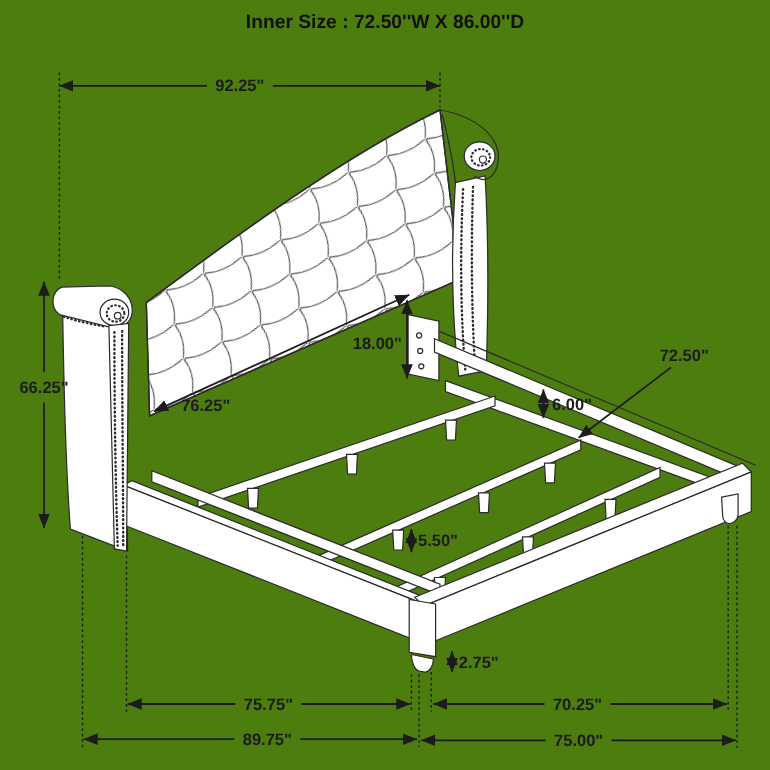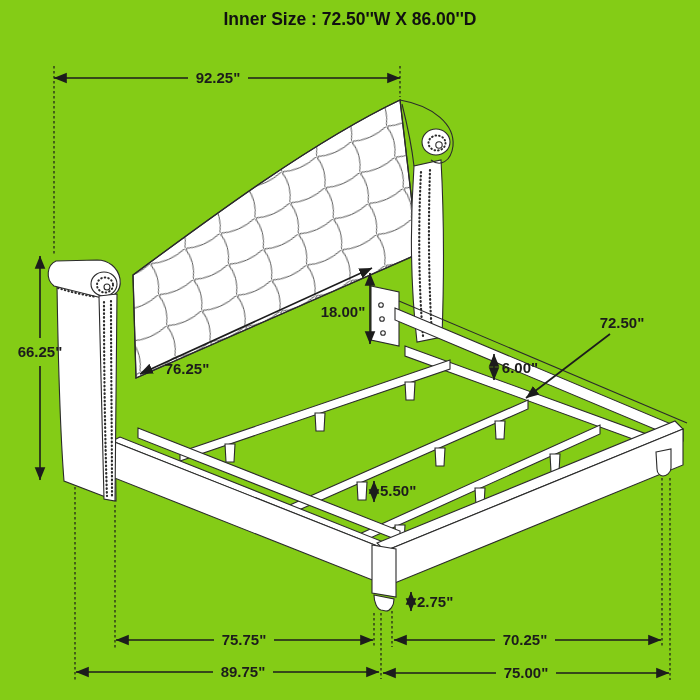--- a/index.html
+++ b/index.html
@@ -1,16 +1,16 @@
 <!DOCTYPE html>
 <html><head>
 <meta charset="utf-8">
 <style>
   html,body{margin:0;padding:0;background:#ffffff;}
-  .stage{position:relative;width:700px;height:700px;background:#84cc16;overflow:hidden;
+  .stage{position:relative;width:700px;height:700px;background:#4d7c0f;overflow:hidden;
          font-family:"Liberation Sans", sans-serif;}
   svg{display:block;}
   .dimtxt{font-family:"Liberation Sans", sans-serif;font-weight:bold;font-size:15px;fill:#1c1c1c;}
   .titletxt{font-family:"Liberation Sans", sans-serif;font-weight:bold;font-size:17.5px;fill:#111;}
 </style>
 </head>
 <body>
 
 <div class="stage">
 <svg width="700" height="700" viewBox="0 0 700 700">

